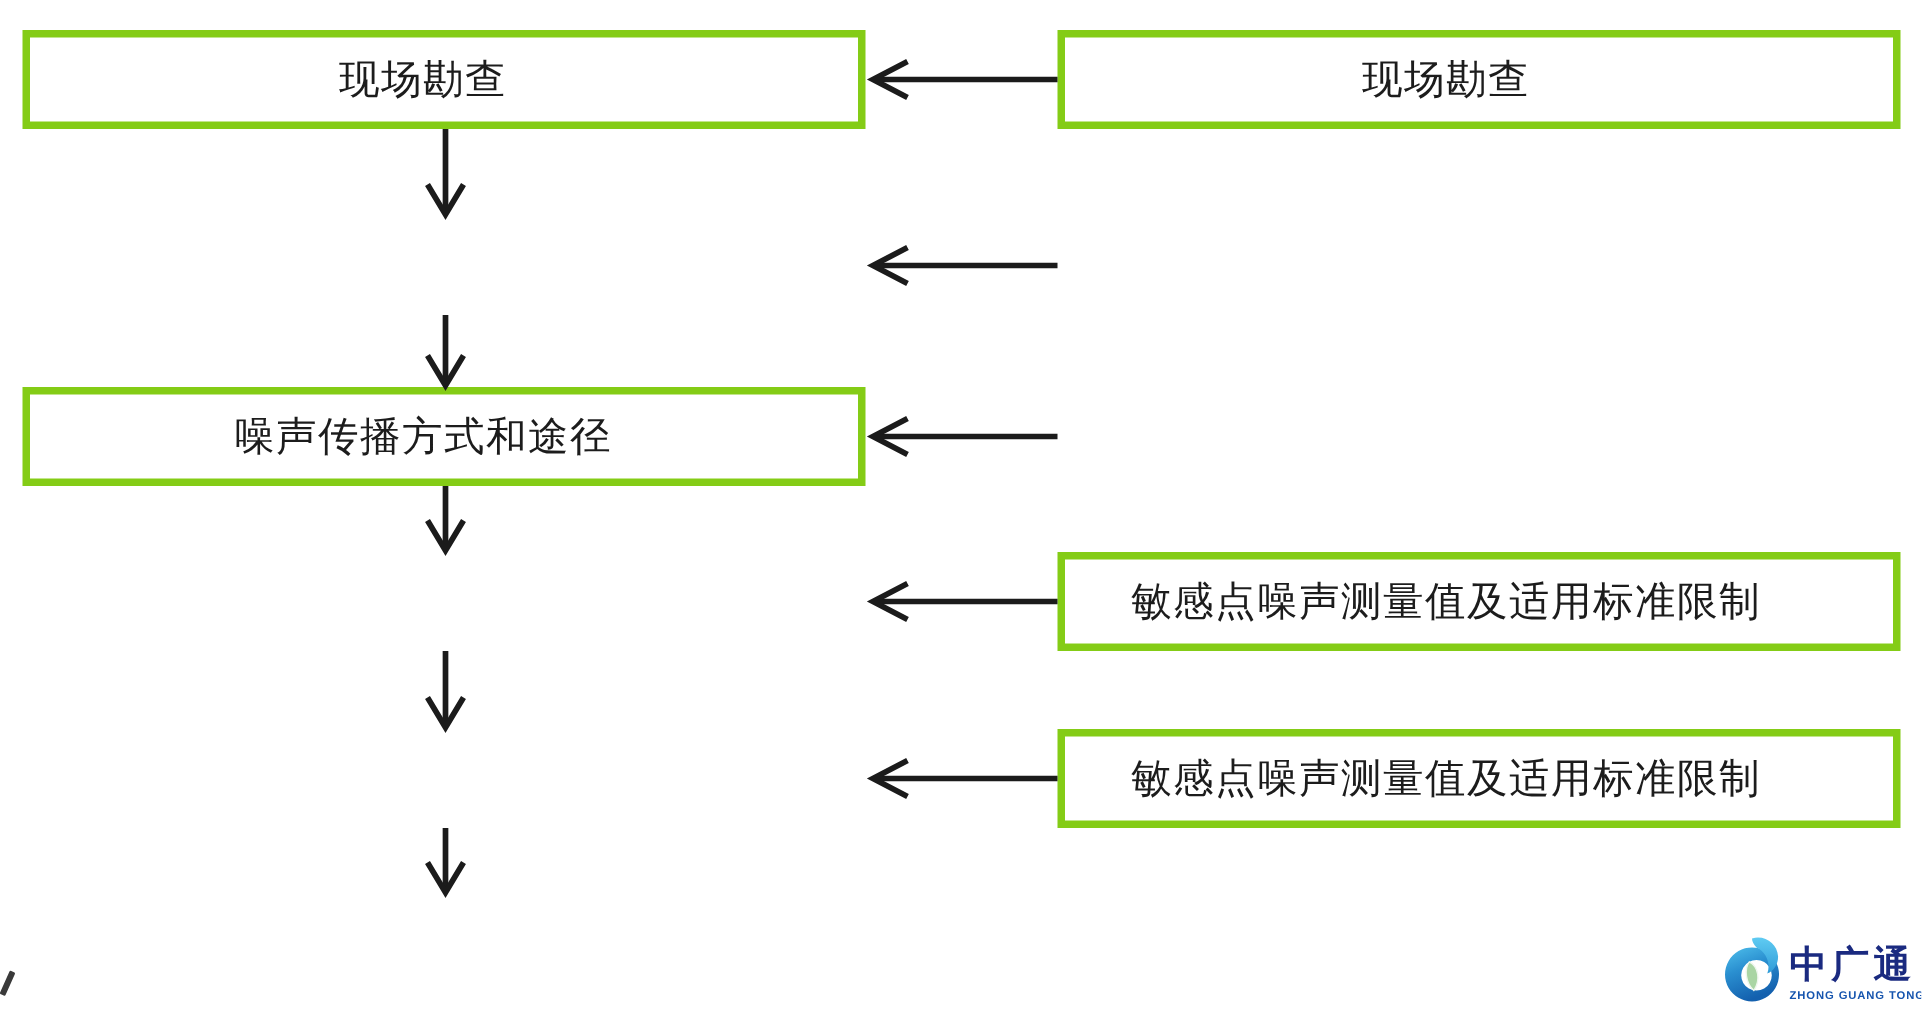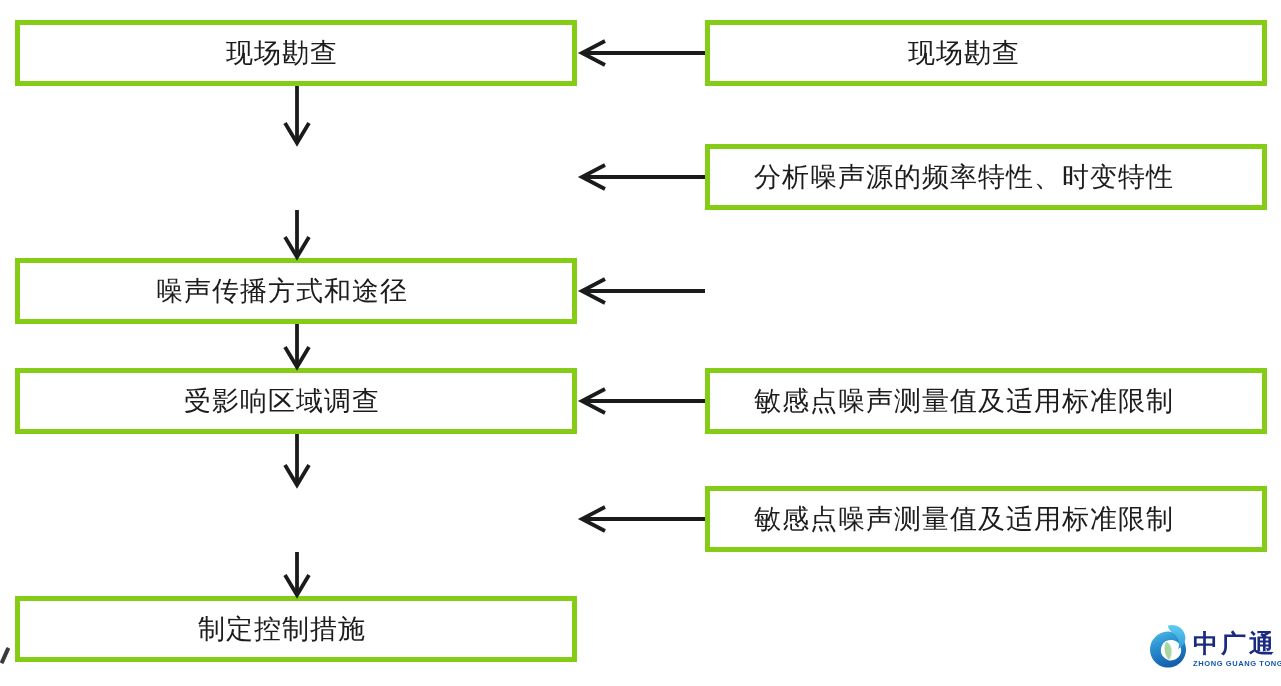--- a/index.html
+++ b/index.html
@@ -83,32 +83,23 @@
 <body>
 
 <div class="canvas">
 
   <div class="box lbox" style="top:20px">
     <span class="lbl">现场勘查</span>
   </div>
   <div class="box lbox" style="top:258px">
     <span class="lbl">噪声传播方式和途径</span>
   </div>
-  <div class="box lbox" style="top:368px">
-    <span class="lbl">受影响区域调查</span>
-  </div>
-  <div class="box lbox" style="top:596px">
-    <span class="lbl">制定控制措施</span>
-  </div>
 
   <div class="box rbox" style="top:20px">
     <span class="lbl">现场勘查</span>
-  </div>
-  <div class="box rbox" style="top:144px">
-    <span class="lbl">分析噪声源的频率特性、时变特性</span>
   </div>
   <div class="box rbox" style="top:368px">
     <span class="lbl">敏感点噪声测量值及适用标准限制</span>
   </div>
   <div class="box rbox" style="top:486px">
     <span class="lbl">敏感点噪声测量值及适用标准限制</span>
   </div>
 
   <svg class="arrows" width="1281" height="686" viewBox="0 0 1281 686">
     <g stroke="#1b1b1b" stroke-width="3.8" fill="none" stroke-linecap="butt" stroke-linejoin="miter">

